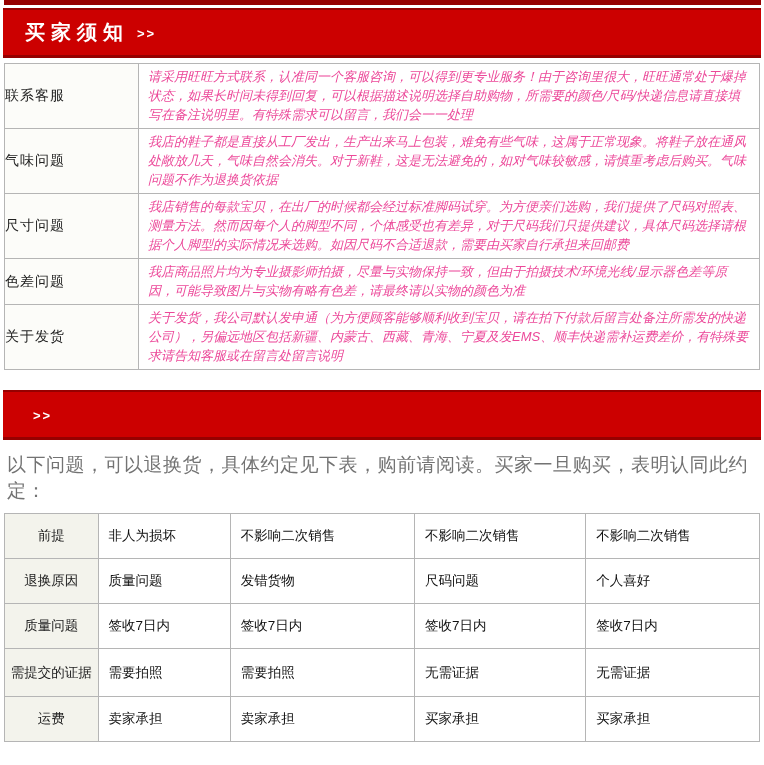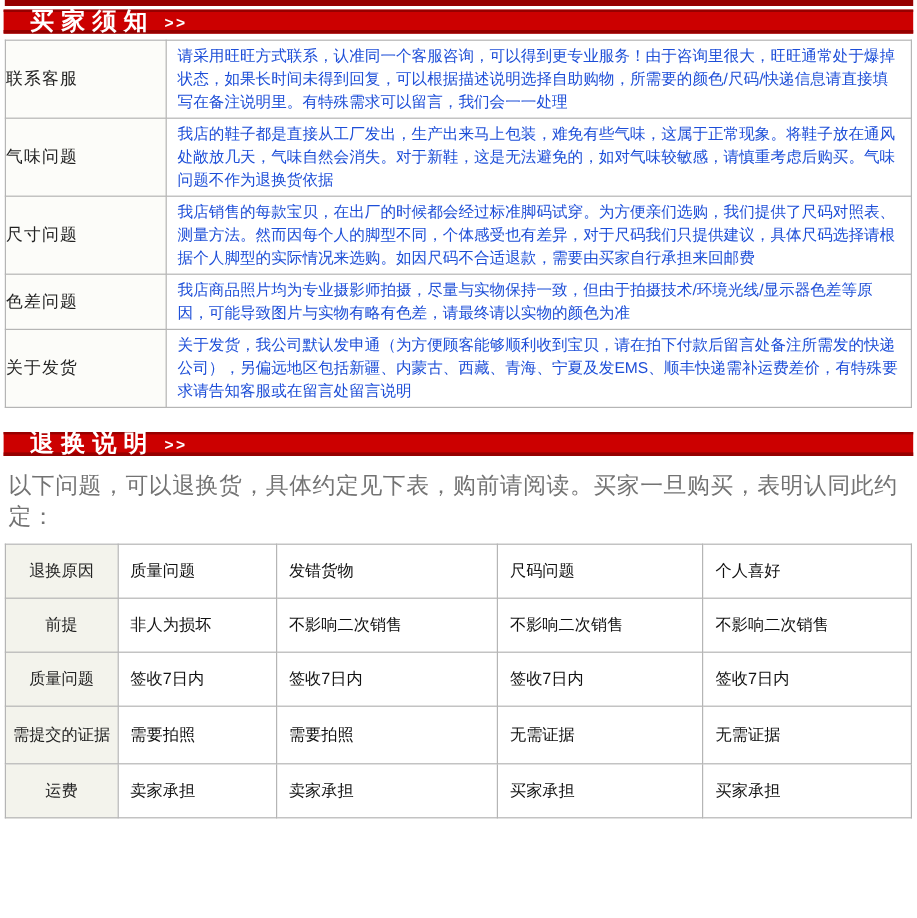--- a/index.html
+++ b/index.html
@@ -23,21 +23,21 @@
     height:5px;background:var(--dark-red);
     margin:0 0 3px 1px;
   }
 
   .banner{
     background:var(--red);
     border-top:2px solid var(--dark-red);
     border-bottom:3px solid var(--dark-red);
     color:#fff;
     padding:4px 10px 4px 22px;
-    height:20px;
+    height:50px;
     display:flex;align-items:center;
     margin-bottom:5px;
   }
   .banner .banner-title{
     font-size:20px;font-weight:bold;letter-spacing:6px;
   }
   .banner .arrows{
     font-size:13px;font-weight:bold;letter-spacing:2px;
     margin-left:8px;position:relative;top:1px;
   }
@@ -52,22 +52,23 @@
     background:var(--label-bg1);
     text-align:left;
     font-size:14px;
     color:#222;
     letter-spacing:1px;
   }
   .notice-table td.content{
     font-size:13px;
     line-height:19px;
     padding:3px 8px 4px 9px;
-    color:#1d4ed8;
+    color:#ec4899;
     text-align:left;
+    font-style:italic;
   }
 
   
   .intro{
     font-size:19px;
     color:#737373;
     padding:3px 2px 9px 4px;
     letter-spacing:0.5px;
   }
 
@@ -119,48 +120,47 @@
           <td class="content">我店商品照片均为专业摄影师拍摄，尽量与实物保持一致，但由于拍摄技术/环境光线/显示器色差等原因，可能导致图片与实物有略有色差，请最终请以实物的颜色为准</td>
         </tr>
         <tr>
           <th class="label">关于发货</th>
           <td class="content">关于发货，我公司默认发申通（为方便顾客能够顺利收到宝贝，请在拍下付款后留言处备注所需发的快递公司），另偏远地区包括新疆、内蒙古、西藏、青海、宁夏及发EMS、顺丰快递需补运费差价，有特殊要求请告知客服或在留言处留言说明</td>
         </tr>
       </tbody>
   </table>
 
   <div class="banner banner2">
-    <span class="banner-title">退换说明</span>
     <span class="arrows">&gt;&gt;</span>
   </div>
 
   <div class="intro">以下问题，可以退换货，具体约定见下表，购前请阅读。买家一旦购买，表明认同此约定：</div>
 
   <table class="policy-table">
     <colgroup>
       <col style="width:12.4%">
       <col style="width:17.5%">
       <col style="width:24.4%">
       <col style="width:22.7%">
       <col style="width:23%">
     </colgroup>
     <tbody id="policy-tbody">
         <tr>
+          <th class="label">前提</th>
+          <td>非人为损坏</td>
+          <td>不影响二次销售</td>
+          <td>不影响二次销售</td>
+          <td>不影响二次销售</td>
+        </tr>
+        <tr>
           <th class="label">退换原因</th>
           <td>质量问题</td>
           <td>发错货物</td>
           <td>尺码问题</td>
           <td>个人喜好</td>
-        </tr>
-        <tr>
-          <th class="label">前提</th>
-          <td>非人为损坏</td>
-          <td>不影响二次销售</td>
-          <td>不影响二次销售</td>
-          <td>不影响二次销售</td>
         </tr>
         <tr>
           <th class="label">质量问题</th>
           <td>签收7日内</td>
           <td>签收7日内</td>
           <td>签收7日内</td>
           <td>签收7日内</td>
         </tr>
         <tr class="tall">
           <th class="label">需提交的证据</th>

